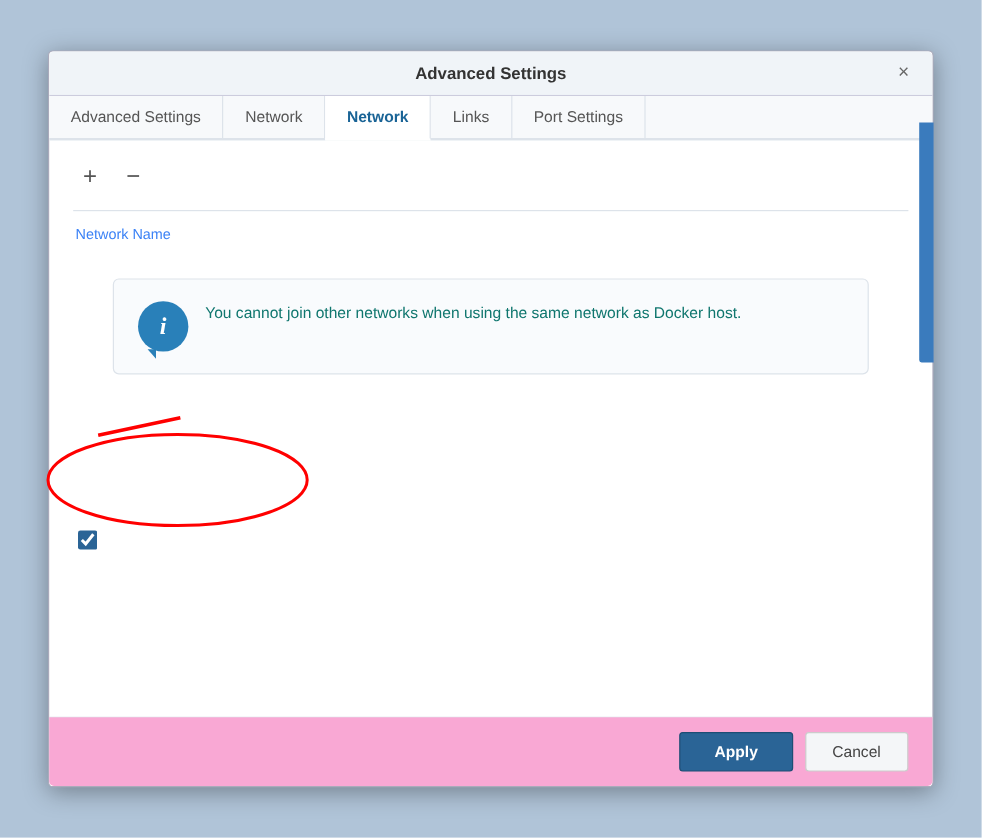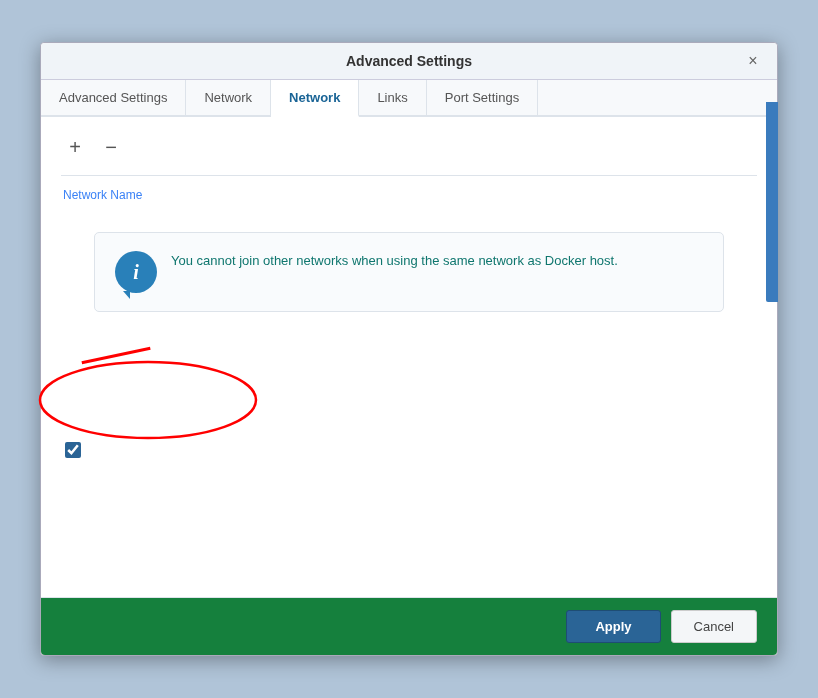--- a/index.html
+++ b/index.html
@@ -192,21 +192,21 @@
       color: #333;
       font-size: 13px;
       cursor: pointer;
     }
     .dialog-footer {
       border-top: 1px solid #dde3ea;
       padding: 12px 20px;
       display: flex;
       justify-content: flex-end;
       gap: 10px;
-      background: #15803d;
+      background: #f9a8d4;
       border-radius: 0 0 4px 4px;
     }
     .btn-apply {
       background: #2a6496;
       color: #fff;
       border: 1px solid #1e4d74;
       border-radius: 3px;
       padding: 8px 28px;
       font-size: 13px;
       cursor: pointer;

